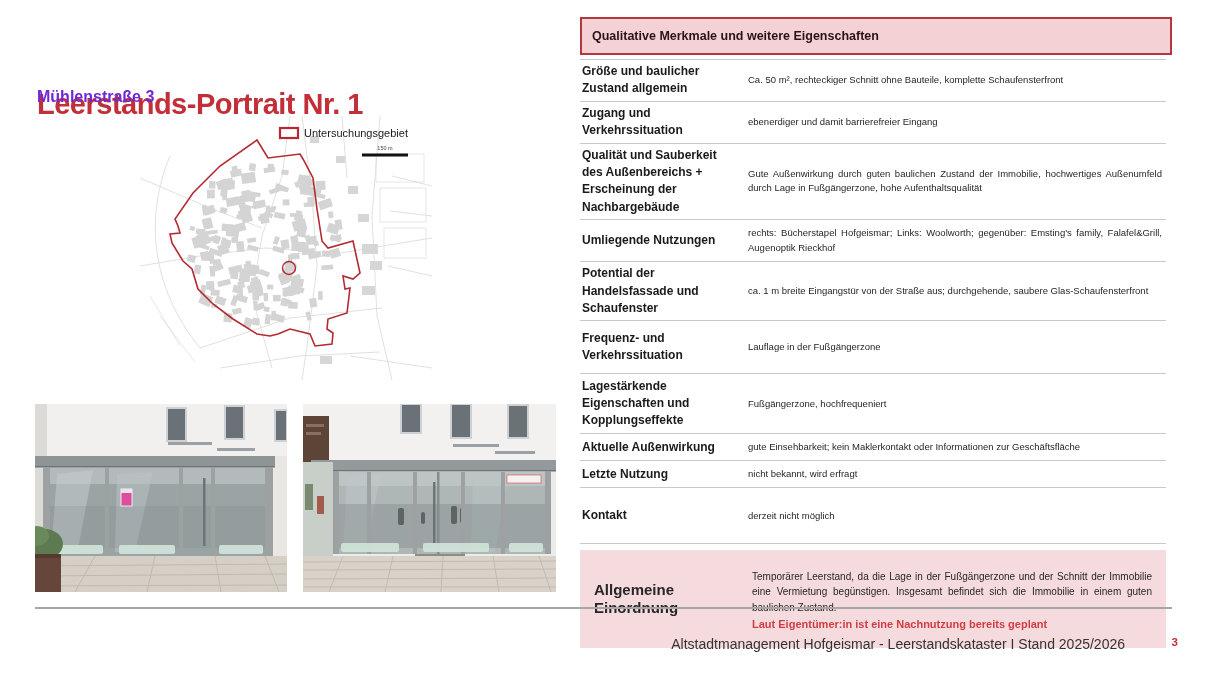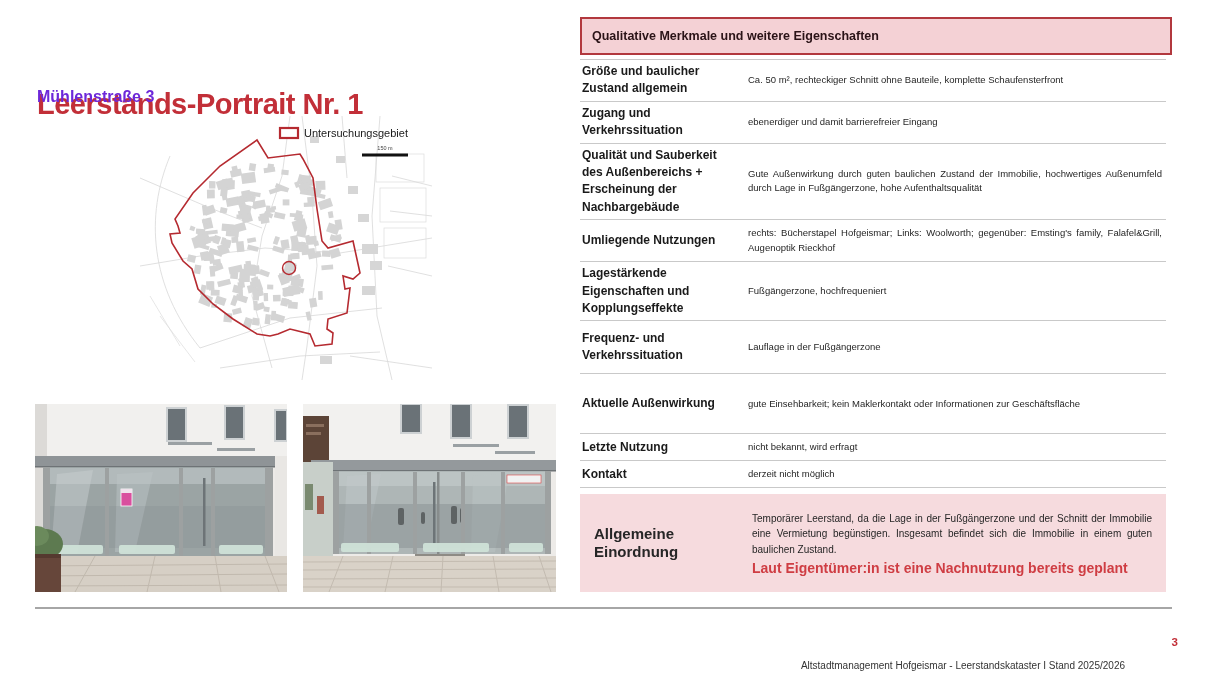--- a/index.html
+++ b/index.html
@@ -37,25 +37,25 @@
   .qrow:nth-of-type(7){min-height:60px}
   .qrow:nth-of-type(8){min-height:27px}
   .qrow:nth-of-type(9){min-height:27px}
   .qrow:nth-of-type(10){min-height:56px}
 
   .summary-box { margin-top:6px; width:586px; min-height:98px; background:#f6dbde;
                  display:grid; grid-template-columns:148px 1fr; column-gap:10px;
                  padding:12px 14px; align-items:center; }
   .summary-box .slabel { font-size:15px; font-weight:bold; color:#262626; line-height:1.25; }
   .summary-box .stext { font-size:10px; color:#262626; line-height:1.55; text-align:justify; }
-  .summary-box .shl { font-size:14px; font-weight:bold; color:#cf3d43; margin-top:3px; text-align:left; }
+  .summary-box .shl { font-size:11px; font-weight:bold; color:#cf3d43; margin-top:3px; text-align:left; }
 
   
   .footer-line { position:absolute; left:35px; top:607px; width:1137px; height:2px; background:#a6a6a6; }
-  .footer-text { position:absolute; right:85px; top:636px; font-size:10px; color:#333;margin-top:24px; }
+  .footer-text { position:absolute; right:85px; top:636px; font-size:14px; color:#333; }
   .page-number { position:absolute; right:32px; top:636px; font-size:11.5px; font-weight:bold; color:#c22f38; }
 </style>
 </head>
 <body>
 
 <div class="slide">
 
   <h1 class="title">Leerstands-Portrait Nr. 1</h1>
   <h2 class="subtitle">Mühlenstraße 3</h2>
 
@@ -425,29 +425,33 @@
         <div class="qrow">
           <div class="lbl">Qualität und Sauberkeit des Außenbereichs + Erscheinung der Nachbargebäude</div>
           <div class="val">Gute Außenwirkung durch guten baulichen Zustand der Immobilie, hochwertiges Außenumfeld durch Lage in Fußgängerzone, hohe Aufenthaltsqualität</div>
         </div>
 
         <div class="qrow">
           <div class="lbl">Umliegende Nutzungen</div>
           <div class="val">rechts: Bücherstapel Hofgeismar; Links: Woolworth; gegenüber: Emsting's family, Falafel&amp;Grill, Augenoptik Rieckhof</div>
         </div>
 
+        <div class="qrow">
+          <div class="lbl">Potential der Handelsfassade und Schaufenster</div>
+          <div class="val">ca. 1 m breite Eingangstür von der Straße aus; durchgehende, saubere Glas-Schaufensterfront</div>
+        </div>
+
+        <div class="qrow">
+          <div class="lbl">Frequenz- und Verkehrssituation</div>
+          <div class="val">Lauflage in der Fußgängerzone</div>
+        </div>
 
         <div class="qrow">
           <div class="lbl">Lagestärkende Eigenschaften und Kopplungseffekte</div>
           <div class="val">Fußgängerzone, hochfrequeniert</div>
-        </div>
-
-        <div class="qrow">
-          <div class="lbl">Frequenz- und Verkehrssituation</div>
-          <div class="val">Lauflage in der Fußgängerzone</div>
         </div>
 
         <div class="qrow">
           <div class="lbl">Aktuelle Außenwirkung</div>
           <div class="val">gute Einsehbarkeit; kein Maklerkontakt oder Informationen zur Geschäftsfläche</div>
         </div>
 
         <div class="qrow">
           <div class="lbl">Letzte Nutzung</div>
           <div class="val">nicht bekannt, wird erfragt</div>

